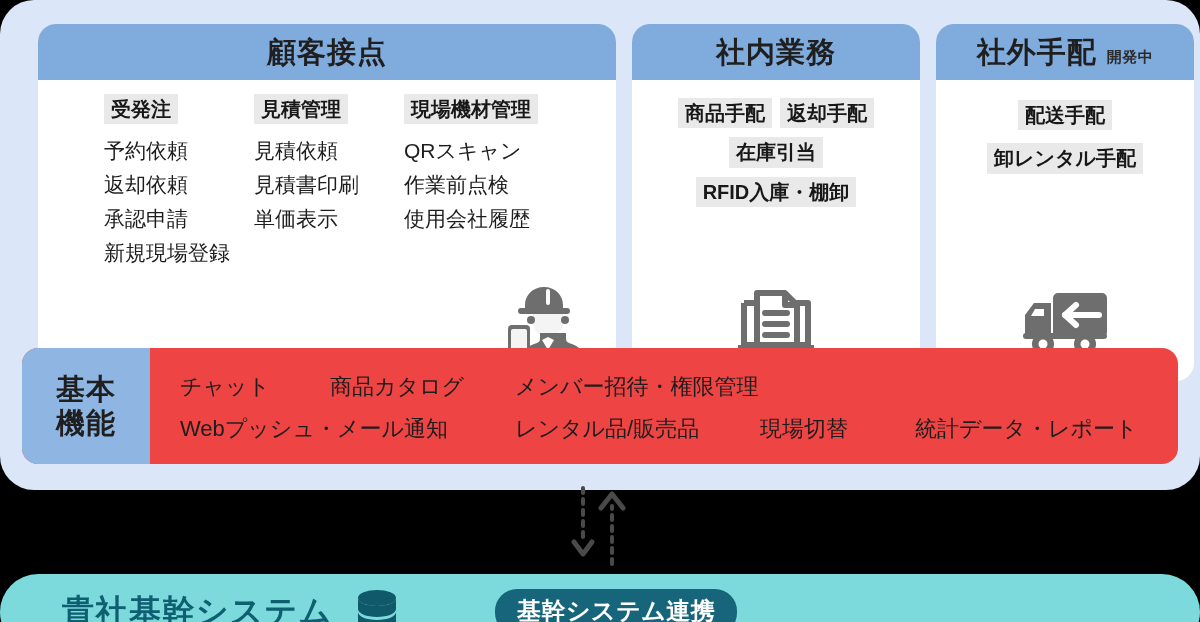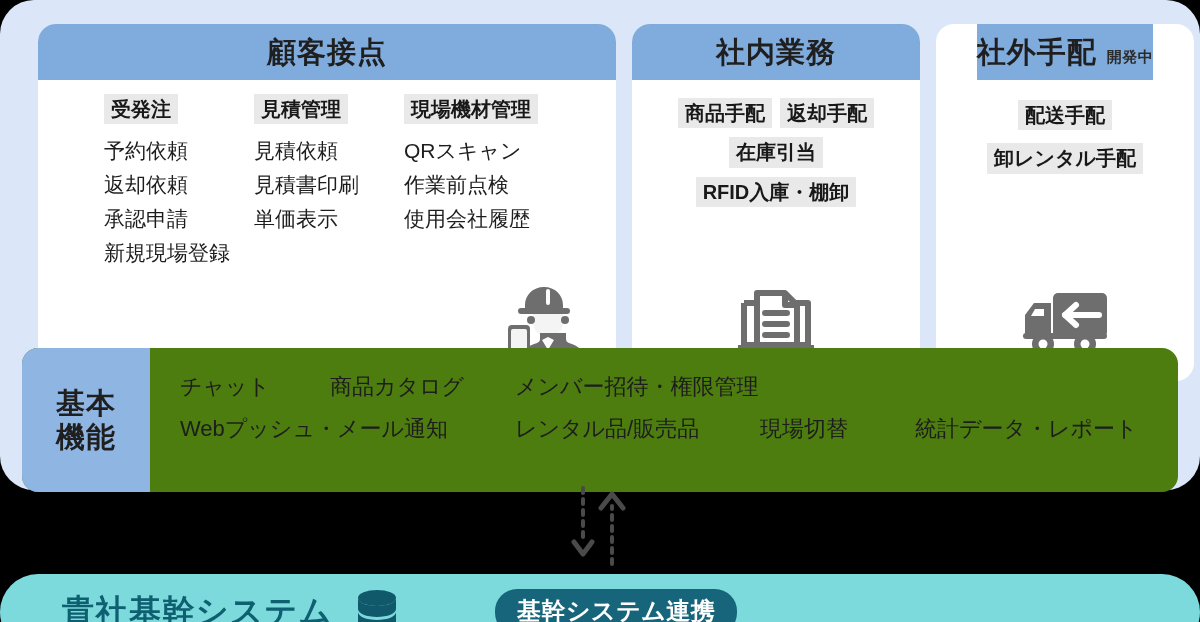--- a/index.html
+++ b/index.html
@@ -45,21 +45,21 @@
   .card {
     background: #ffffff;
     border-radius: 18px;
     overflow: hidden;
     display: flex;
     flex-direction: column;
     position: relative;
   }
   .card.wide   { width: 578px; }
   .card.mid    { width: 288px; }
-  .card.narrow { width: 258px; align-items: center; }
+  .card.narrow { width: 258px; }
 
   .card-header {
     height: 56px;
     background: #80abdd;
     display: flex;
     align-items: center;
     justify-content: center;
     gap: 10px;
   }
   .card-title {
@@ -139,22 +139,22 @@
   .icon-worker  { right: 16px;  bottom: 6px; }
   .icon-monitor { left: 50%; transform: translateX(-50%); bottom: 4px; }
   .icon-truck   { left: 50%; transform: translateX(-50%); bottom: 18px; }
 
   
   .basic-row {
     position: absolute;
     left: 22px;
     top: 348px;
     width: 1156px;
-    height: 144px;
-    background: #4d7c0f;
+    height: 116px;
+    background: #ef4444;
     border-radius: 16px;
     display: flex;
     overflow: hidden;
   }
   .basic-label {
     width: 128px;
     background: #8fb5e3;
     display: flex;
     flex-direction: column;
     align-items: center;

